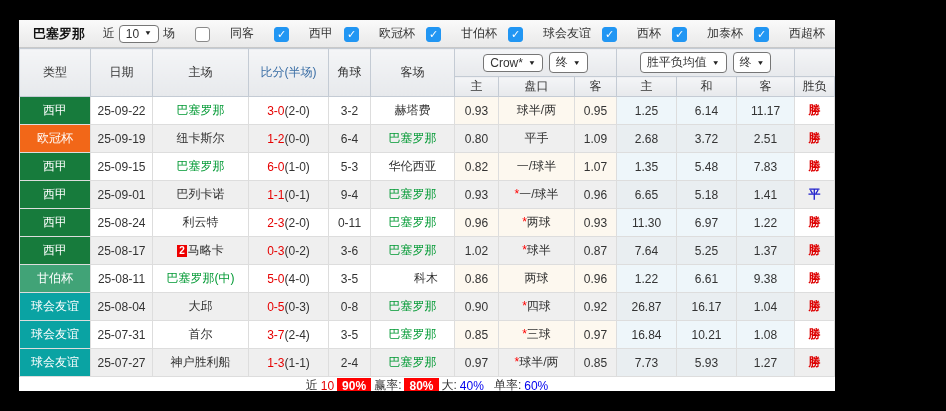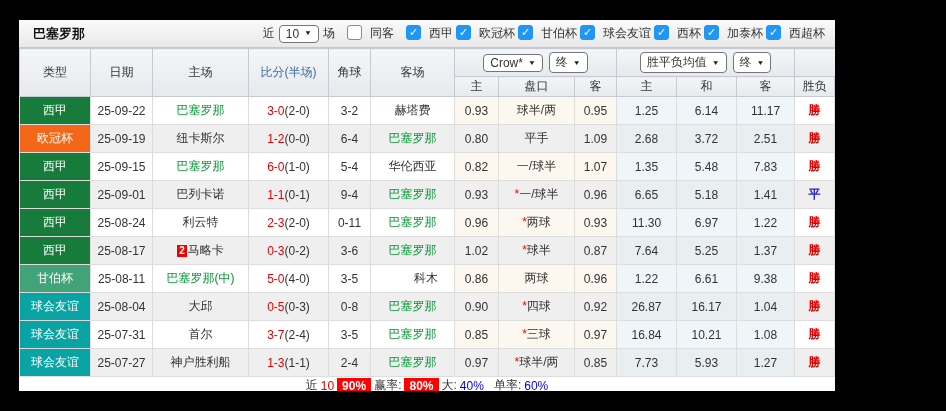--- a/index.html
+++ b/index.html
@@ -14,21 +14,21 @@
   .filters{display:flex;align-items:center;gap:4px;}
   .filters .gap{width:4px;}
   .select{display:inline-flex;align-items:center;gap:5px;background:#fff;border:1px solid #767676;
           border-radius:4px;padding:1px 6px;cursor:pointer;white-space:nowrap;}
   .select .arrow{font-size:8px;color:#222;transform:scaleY(.8);}
   .cb{display:inline-block;width:13px;height:13px;border:1px solid #8a8a8a;border-radius:3px;background:#fff;
       position:relative;vertical-align:-2px;cursor:pointer;}
   .cb .tick{display:none;}
   .cb.checked{background:#2196f3;border-color:#2196f3;}
   .cb.checked .tick{display:block;color:#fff;font-size:11px;font-weight:bold;line-height:13px;text-align:center;}
-  label.filter{display:inline-flex;align-items:flex-start;gap:8px;cursor:pointer;white-space:nowrap;}
+  label.filter{display:inline-flex;align-items:flex-end;gap:20px;cursor:pointer;white-space:nowrap;margin-left:8px;}
   
   table{width:907px;table-layout:fixed;border-collapse:collapse;flex:0 0 auto;}
   thead td{background:linear-gradient(#f4f5f7,#e7e9ec);border:1px solid #c4cbd4;text-align:center;
            color:#333;overflow:hidden;white-space:nowrap;}
   thead tr.h1 td{height:25px;}
   thead tr.h2 td{height:17px;}
   .head-blue{color:#3a6ea5;}
   .ddwrap{display:flex;justify-content:center;gap:6px;align-items:center;}
   tbody td{border:1px solid #ddd;border-top:none;text-align:center;height:27px;padding:0;
            overflow:hidden;white-space:nowrap;}
@@ -266,21 +266,21 @@
     <td class="league" style="background: rgb(23, 123, 60);">
       <span class="badge">西甲</span>
     </td>
     <td>25-09-15</td>
     <td>
       <span style="color: rgb(0, 153, 51);">巴塞罗那</span>
     </td>
     <td>
       <span class="score">6-0</span><span class="half">(1-0)</span>
     </td>
-    <td>5-4</td>
+    <td>5-3</td>
     <td>
       <span style="color: rgb(51, 51, 51);">华伦西亚</span>
     </td>
     <td class="cream">0.82</td>
     <td class="cream">
       <span class="star"></span><span>一/球半</span>
     </td>
     <td class="cream">1.07</td>
     <td class="tblue">1.35</td>
     <td class="tblue">5.48</td>

